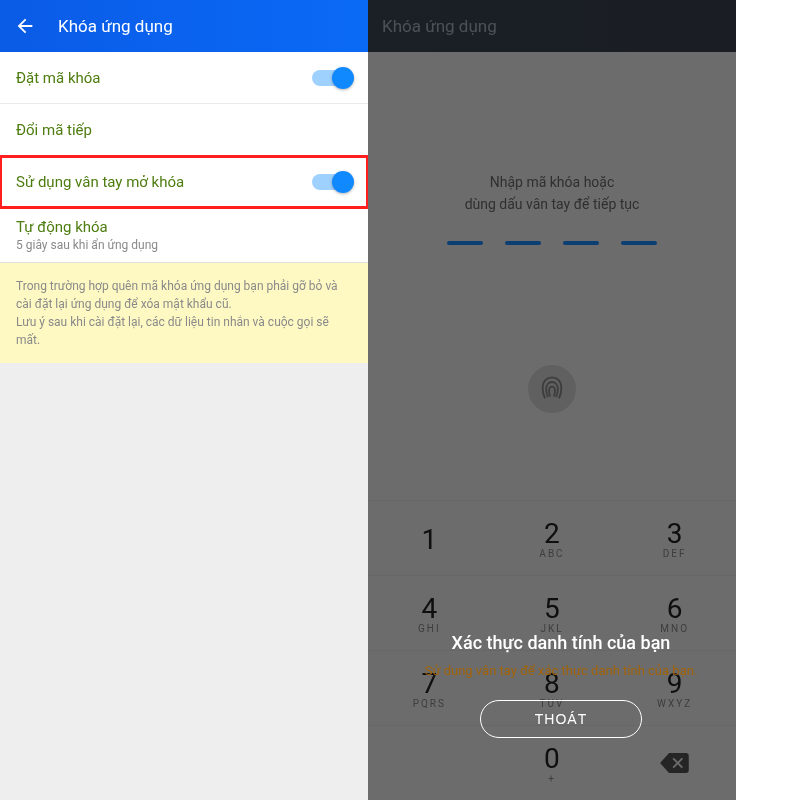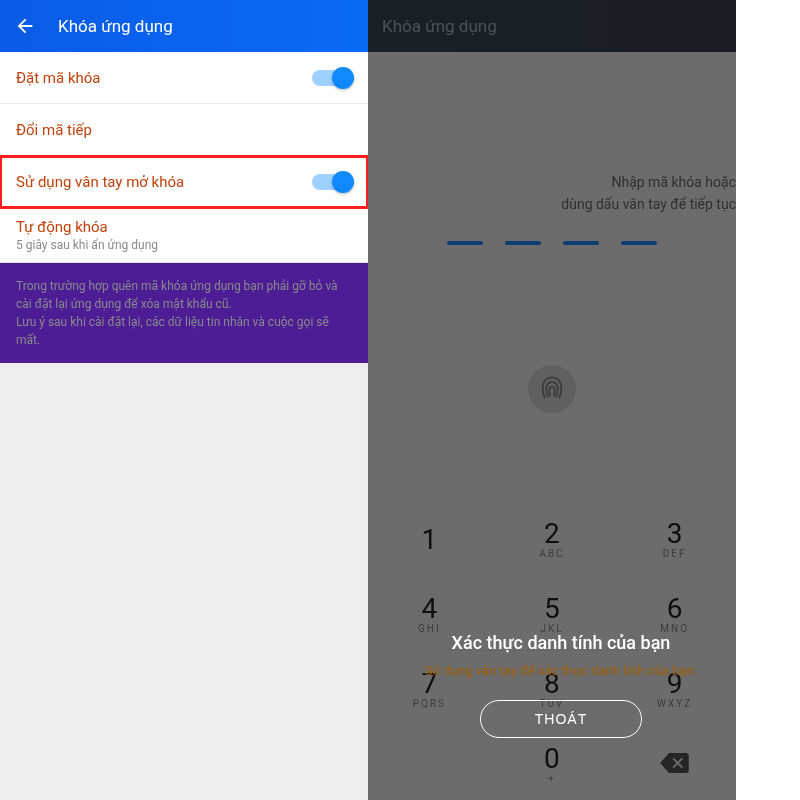--- a/index.html
+++ b/index.html
@@ -26,57 +26,57 @@
     border-bottom: 1px solid #e0e0e0;
   }
   .row {
     min-height: 52px;
     padding: 0 16px;
     display: flex; align-items: center; justify-content: space-between;
     border-bottom: 1px solid #eaeaea;
     background: #fff;
   }
   .row:last-child { border-bottom: none; }
-  .row-title { font-size: 15px; color: #c2410c; }
+  .row-title { font-size: 15px; color: #4d7c0f; }
   .row-sub  { font-size: 12px; color: #8a8a8a; margin-top: 2px; }
   .row.stack { flex-direction: column; align-items: flex-start; justify-content: center; padding-top: 10px; padding-bottom: 10px; }
   .toggle {
     width: 40px; height: 16px; border-radius: 10px;
     background: #9fd1ff; position: relative;
   }
   .toggle::after {
     content: ""; position: absolute; right: -2px; top: -3px;
     width: 22px; height: 22px; border-radius: 50%;
     background: #1089ff; box-shadow: 0 1px 3px rgba(0,0,0,.3);
   }
   .highlight {
     outline: 3px solid #ff1f1f;
     outline-offset: -2px;
   }
   .info-block {
     padding: 14px 16px;
     font-size: 12px;
     line-height: 1.5;
     color: #8a8a8a;
-    background: #4c1d95;
+    background: #fef9c3;
   }
 
   
   .right { background: #efefef; }
   .app-bar.dim {
     background: linear-gradient(90deg,#3a4754 0%, #3b4350 100%);
     color: #a9b3bf;
   }
   .app-bar.dim .app-bar-title { color: #a9b3bf; }
   .lock-body {
     text-align: center;
     padding-top: 120px;
   }
   .lock-msg {
-    font-size: 14px; color: #6a6a6a; line-height: 1.55; text-align: right;
+    font-size: 14px; color: #6a6a6a; line-height: 1.55;
   }
   .pin-slots { margin-top: 26px; display: flex; justify-content: center; gap: 22px; }
   .pin-slot {
     width: 36px; height: 4px; border-radius: 2px;
     background: #1a8bff;
   }
   .fp-circle {
     width: 48px; height: 48px; border-radius: 50%;
     background: #d5d5d5;
     margin: 120px auto 0; 

